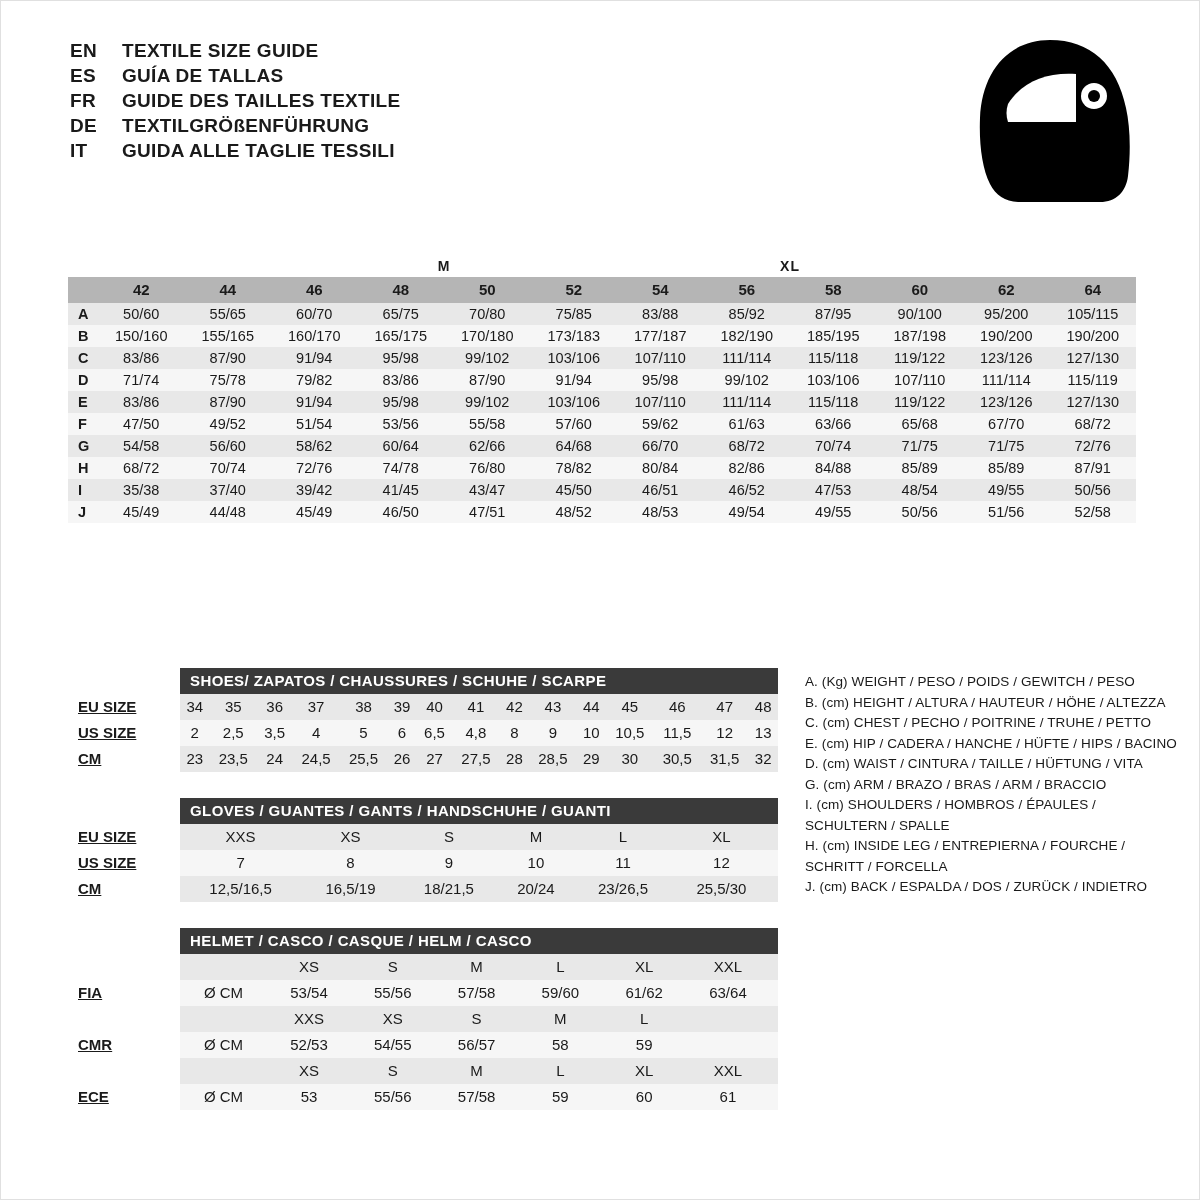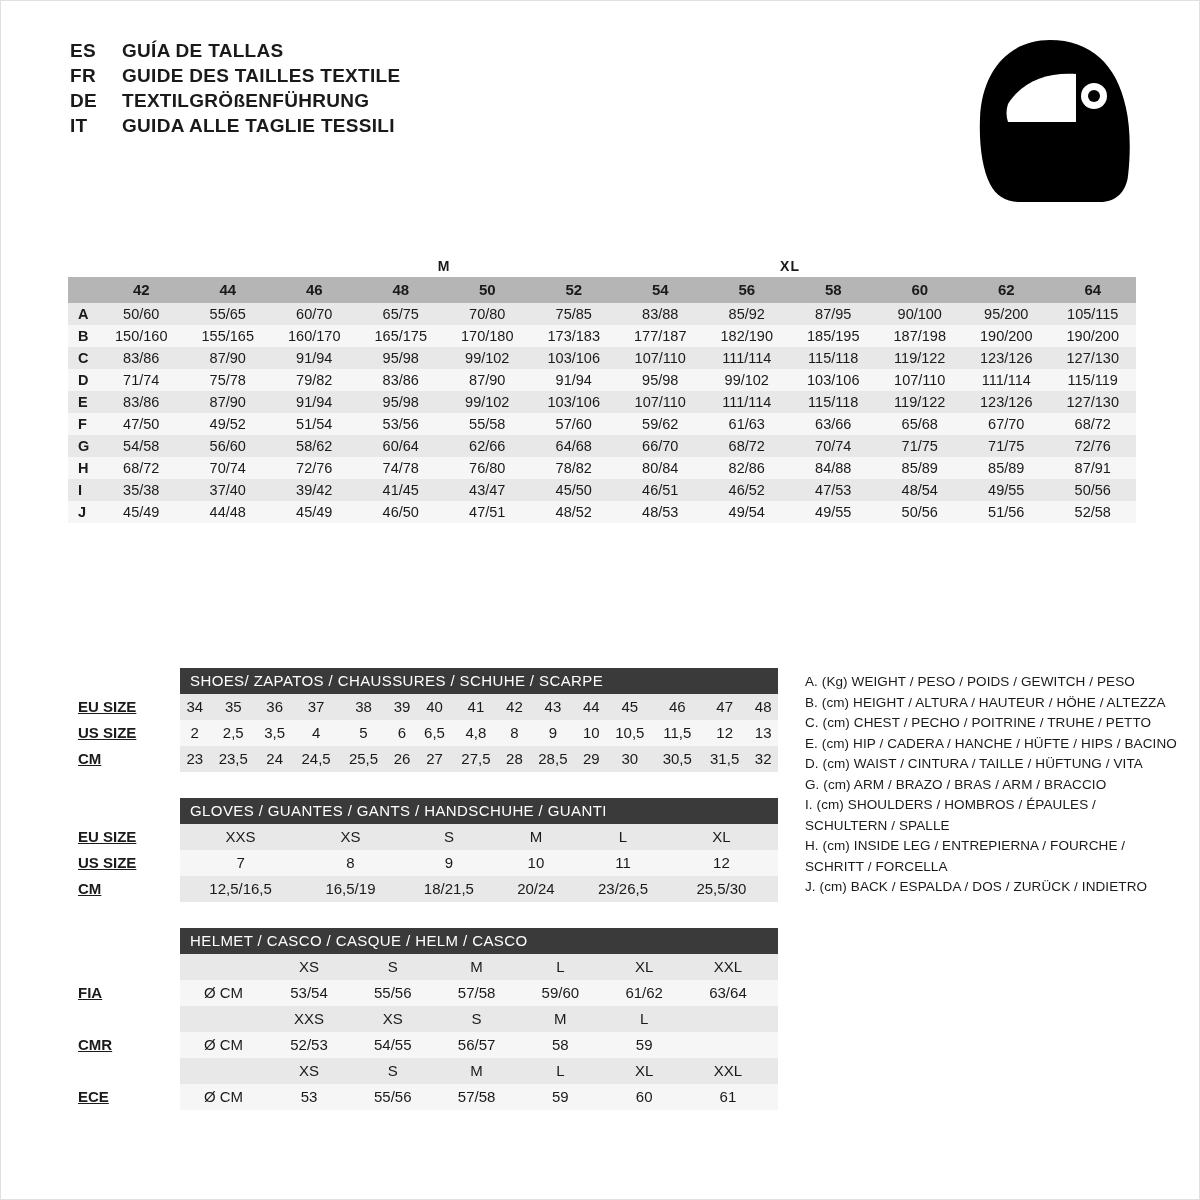--- a/index.html
+++ b/index.html
@@ -95,21 +95,21 @@
   .sub-area {
     position: absolute;
     left: 68px;
     top: 668px;
     width: 710px;
   }
   .sub-block { margin-bottom: 4px; }
   .sub-head {
     background: #3a3a3a;
     color: #fff;
-    font-weight: normal;
+    font-weight: bold;
     font-size: 15px;
     letter-spacing: 0.4px;
     padding: 4px 0 5px 10px;
     margin-left: 112px;
     width: 598px;
   }
   table.sub {
     border-collapse: collapse;
     width: 710px;
     font-size: 15px;
@@ -144,20 +144,24 @@
     letter-spacing: 0.1px;
   }
   .legend div { white-space: pre-wrap; }
 </style>
 </head>
 <body>
 
 <div class="border-frame"></div>
 
 <div class="header">
+  <div class="title-row">
+    <span class="lang-code">EN</span>
+    <span class="lang-text">TEXTILE SIZE GUIDE</span>
+  </div>
   <div class="title-row">
     <span class="lang-code">ES</span>
     <span class="lang-text">GUÍA DE TALLAS</span>
   </div>
   <div class="title-row">
     <span class="lang-code">FR</span>
     <span class="lang-text">GUIDE DES TAILLES TEXTILE</span>
   </div>
   <div class="title-row">
     <span class="lang-code">DE</span>

